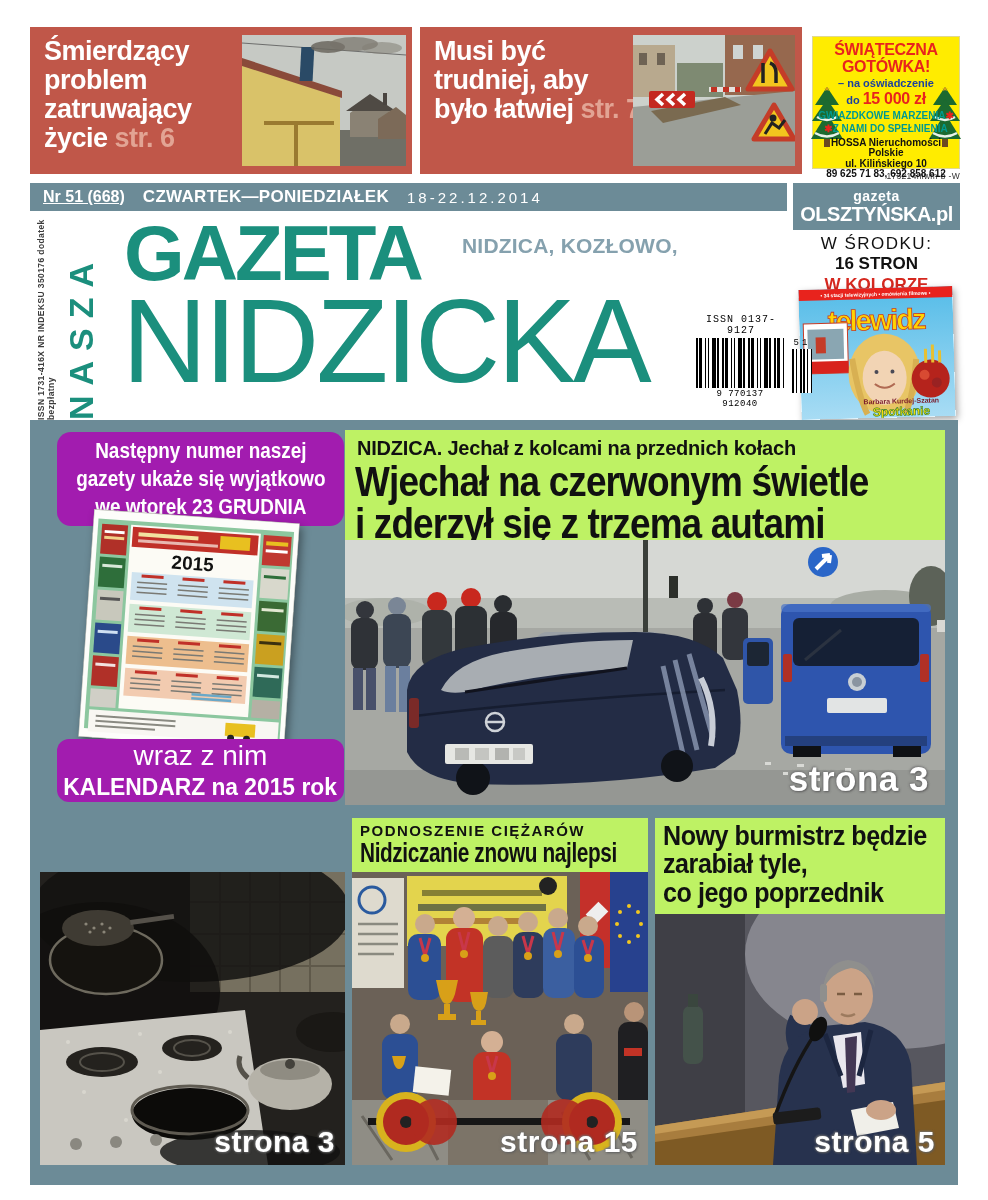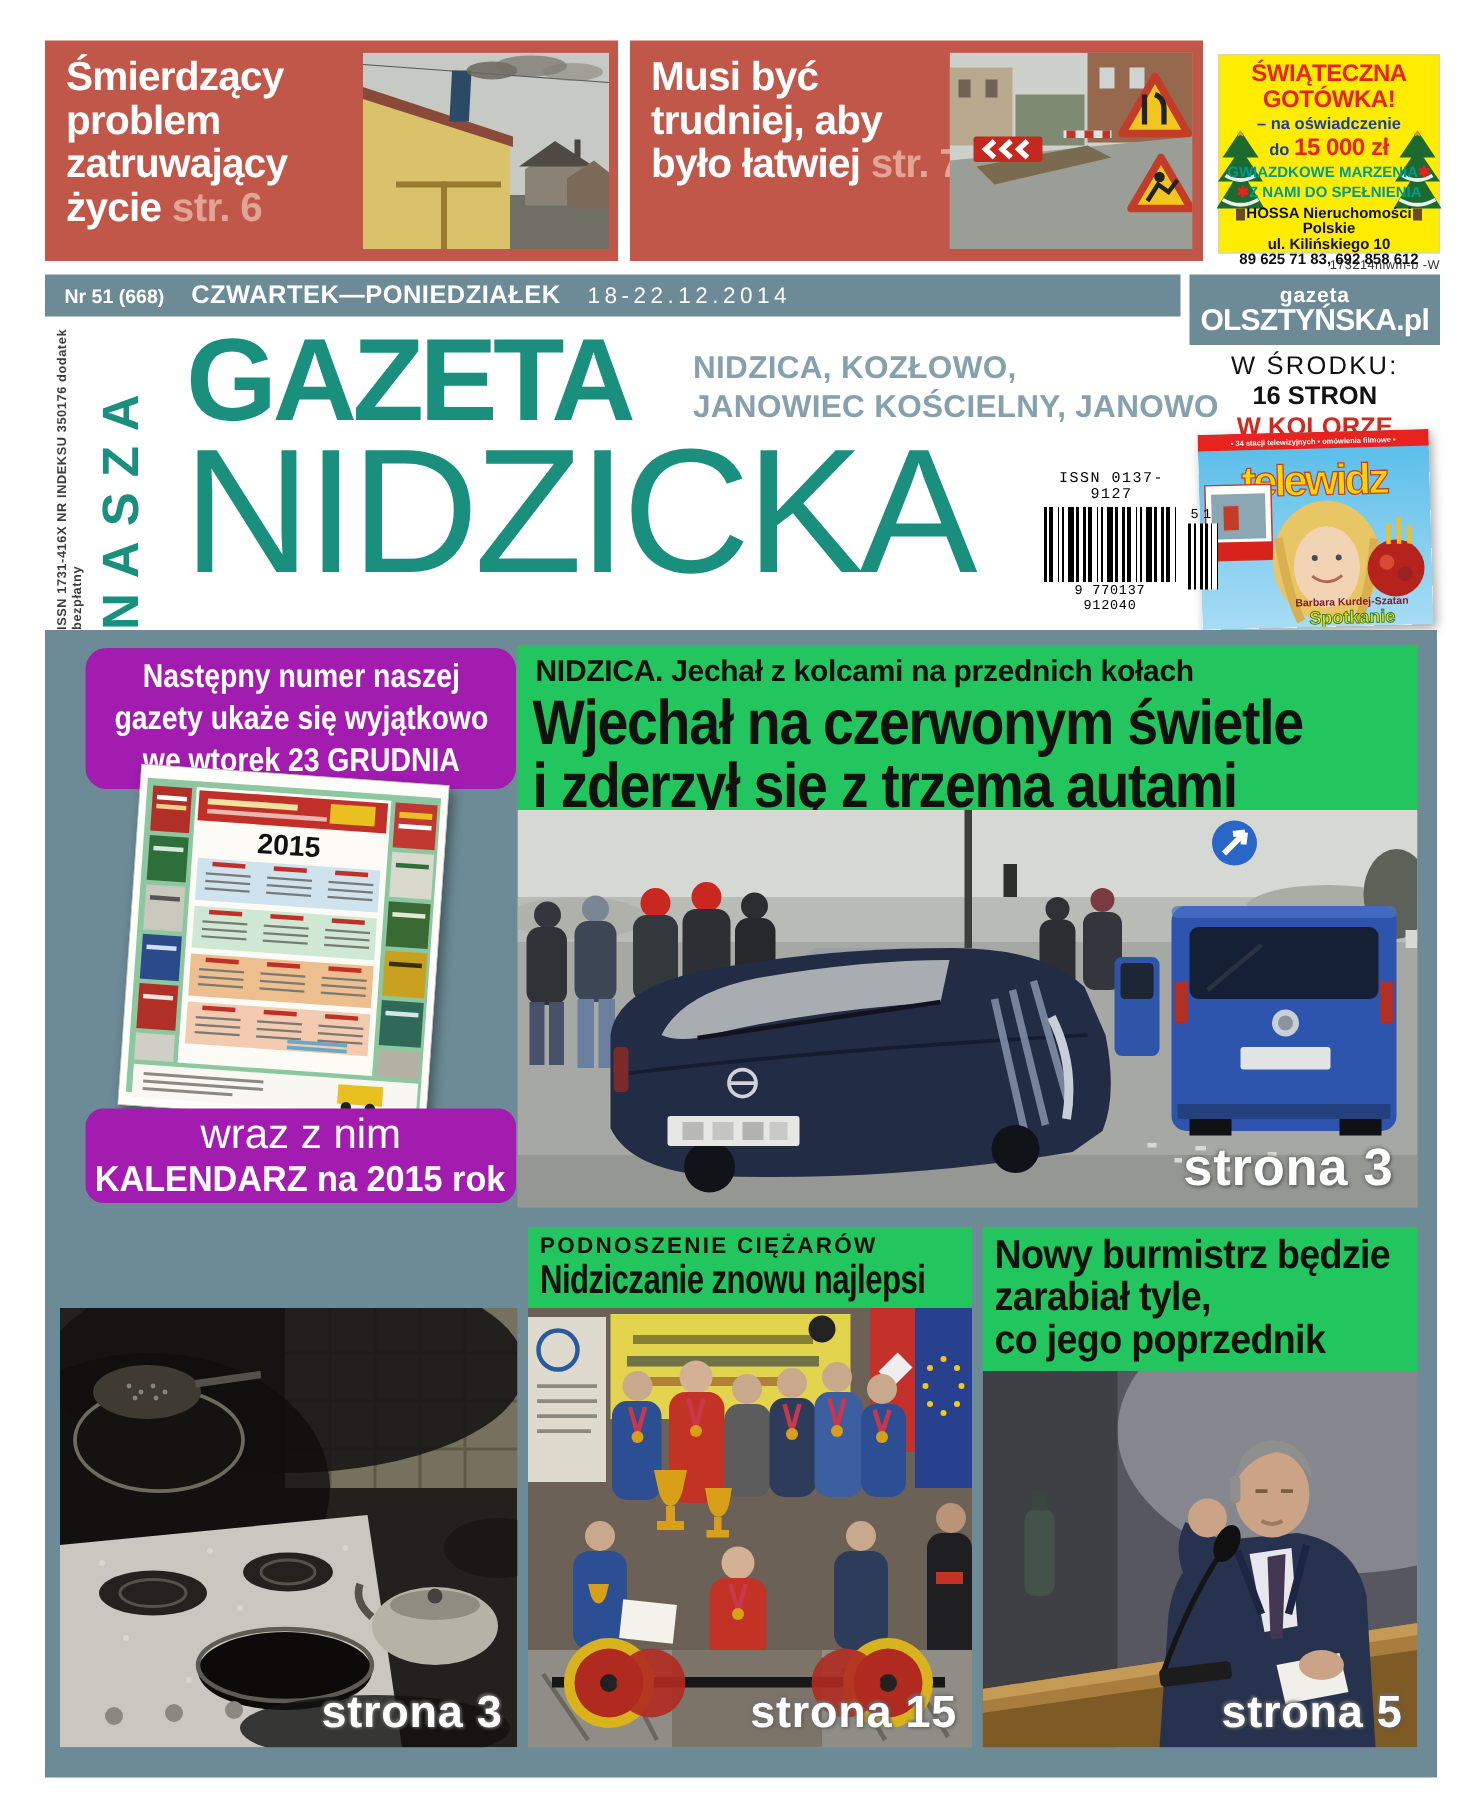--- a/index.html
+++ b/index.html
@@ -23,21 +23,21 @@
   .ad-amt b{color:#e8231d;font-size:16px;letter-spacing:-.3px;}
   .ad-slog{color:#009a90;font-weight:700;font-size:10px;margin-top:3px;}
   .ad-star{color:#e8231d;}
   .ad-black{color:#111;font-weight:700;font-size:10px;}
   .ad-black.first{margin-top:3px;}
   .ad-tree{position:absolute;top:50px;z-index:1;}
   .ad-code{font-size:8.5px;color:#333;text-align:right;letter-spacing:.3px;}
 
   
   .bar{background:#6c8b97;color:#fff;display:flex;align-items:center;gap:18px;padding-left:13px;box-sizing:border-box;}
-  .bar-issue{font-size:13px;font-weight:700;}
+  .bar-issue{font-size:16px;font-weight:700;text-decoration:underline;}
   .bar-days{font-size:17px;font-weight:700;letter-spacing:.3px;}
   .bar-date{font-size:15px;font-weight:400;letter-spacing:3px;}
   .sister{background:#6c8b97;color:#fff;text-align:center;line-height:1;}
   .sister-small{font-size:14px;font-weight:700;letter-spacing:.5px;padding-top:6px;}
   .sister-big{font-size:20px;font-weight:700;letter-spacing:-.5px;margin-top:1px;}
   .inside{text-align:center;line-height:1.2;}
   .inside-1{font-size:17px;font-weight:400;letter-spacing:1.5px;color:#111;}
   .inside-2{font-size:17px;font-weight:700;color:#111;}
   .inside-3{font-size:17px;font-weight:700;color:#d5281f;}
   .tv-cover{box-shadow:2px 3px 7px rgba(0,0,0,.35);transform:rotate(-1.5deg);}
@@ -60,21 +60,21 @@
 
   
   .main-bg{background:#6c8b97;}
   .notice{background:#a21caf;color:#fff;border-radius:14px;display:flex;flex-direction:column;justify-content:center;align-items:center;}
   .notice-line{white-space:nowrap;font-weight:700;font-size:22px;line-height:1.28;transform:scaleX(.86);}
   .tag-a{font-size:28px;font-weight:400;line-height:1.2;}
   .tag-b{font-size:24px;font-weight:700;white-space:nowrap;transform:scaleX(.95);line-height:1.2;}
   .calendar-wrap{transform:rotate(4deg);box-shadow:3px 4px 8px rgba(0,0,0,.4);}
 
   
-  .story-head{background:#22c55e;box-sizing:border-box;overflow:hidden;}
+  .story-head{background:#bef264;box-sizing:border-box;overflow:hidden;}
   .kicker-main{font-size:20px;font-weight:700;color:#111;letter-spacing:-.2px;padding:5px 0 1px 2px;}
   .hl-main{font-size:42px;font-weight:700;color:#111;letter-spacing:-1px;line-height:1.0;white-space:nowrap;
            transform:scaleX(.88);transform-origin:left;}
   .card-kicker{font-size:16px;font-weight:700;color:#111;white-space:nowrap;transform-origin:left;padding-top:4px;}
   .card-hl{font-size:27px;font-weight:700;color:#111;letter-spacing:-.5px;line-height:1.05;white-space:nowrap;transform-origin:left;}
   .photo{position:absolute;overflow:hidden;background:#9a9c98;}
   .strona{position:absolute;color:#fff;font-weight:700;letter-spacing:.5px;
           text-shadow:0 0 3px rgba(110,110,110,.9),1px 1px 2px rgba(90,90,90,.9),-1px -1px 2px rgba(120,120,120,.7);}
   .strona-main{font-size:35px;right:16px;bottom:6px;}
   .strona-card{font-size:30px;right:10px;bottom:6px;}
@@ -219,21 +219,20 @@
       <text x="100" y="128" font-size="12" font-weight="bold" fill="#ffe400" stroke="#2a7a34" stroke-width="0.6" text-anchor="middle">Spotkanie</text>
     </svg>
   </div>
 
   <div class="abs vtext spine" style="left:36px;top:206px;height:214px;width:14px;">ISSN 1731-416X   NR INDEKSU 350176   dodatek bezpłatny</div>
   <div class="abs vtext nasza" style="left:62px;top:222px;height:198px;width:46px;">NASZA</div>
   <div class="abs mast-top" style="left:124px;top:214px;">GAZETA</div>
   <div class="abs mast-bottom" style="left:122px;top:282px;">NIDZICKA</div>
   <div class="abs region" style="left:462px;top:233px;">
     <div>NIDZICA, KOZŁOWO,</div>
-    <div>JANOWIEC KOŚCIELNY, JANOWO</div>
   </div>
 
   <div class="abs" style="left:650px;top:314px;width:120px;margin-left:46px;">
     <div class="bc-issn" style="width:90px;">ISSN 0137-9127</div>
     <div style="display:flex;align-items:flex-start;gap:8px;">
       <div style="width:88px;">
         <div class="bc-bars"></div>
         <div class="bc-digits">9 770137 912040</div>
       </div>
       <div style="width:20px;padding-top:2px;">

